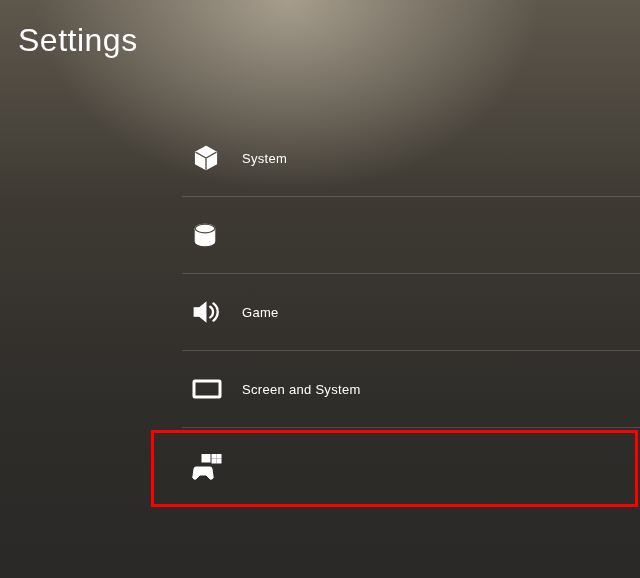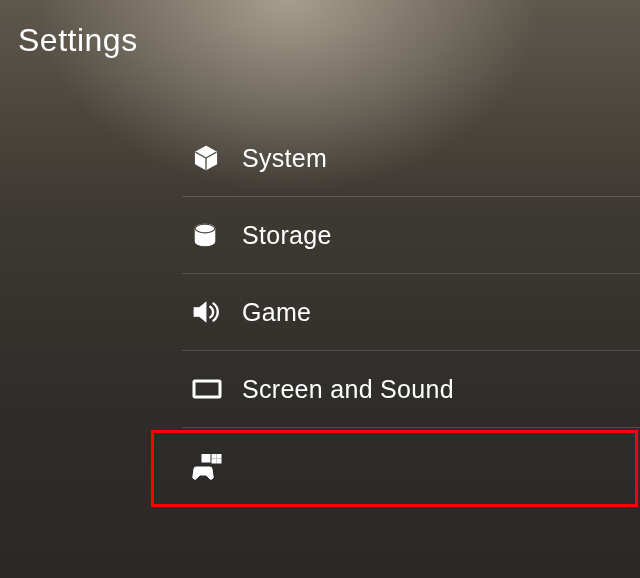--- a/index.html
+++ b/index.html
@@ -53,21 +53,21 @@
     width: 50px;
     display: flex;
     align-items: center;
     justify-content: flex-start;
   }
   .icon-wrap svg {
     fill: #fff;
     stroke: #fff;
   }
   .label {
-    font-size: 25px;
+    font-size: 13px;
     letter-spacing: 0.3px;
   }
   .highlight-box {
     position: absolute;
     border: 3px solid #ff0000;
     pointer-events: none;
     box-sizing: border-box;
   }
 </style>
 </head>
@@ -92,41 +92,40 @@
   </div>
 
   <div class="row">
     <span class="icon-wrap">
       <svg width="26" height="26" viewBox="0 0 24 24">
         <ellipse cx="12" cy="6" rx="9" ry="4" fill="#fff"></ellipse>
         <path d="M3 6 L3 18 A9 4 0 0 0 21 18 L21 6" fill="#fff"></path>
         <ellipse cx="12" cy="6" rx="9" ry="4" fill="none" stroke="#4a463e" stroke-width="1"></ellipse>
       </svg>
     </span>
-    <span class="label">Storage</span>
   </div>
 
   <div class="row">
     <span class="icon-wrap">
       <svg width="30" height="26" viewBox="0 0 28 24">
         <path d="M2 8 L7 8 L13 3 L13 21 L7 16 L2 16 Z" fill="#fff"></path>
         <path d="M17 7 A6 6 0 0 1 17 17" stroke="#fff" stroke-width="2.2" fill="none" stroke-linecap="round"></path>
         <path d="M20 4 A10 10 0 0 1 20 20" stroke="#fff" stroke-width="2.2" fill="none" stroke-linecap="round"></path>
       </svg>
     </span>
     <span class="label">Game</span>
   </div>
 
   <div class="row">
     <span class="icon-wrap">
       <svg width="30" height="22" viewBox="0 0 30 22">
         <rect x="2" y="3" width="26" height="16" rx="1" fill="none" stroke="#fff" stroke-width="3"></rect>
       </svg>
     </span>
-    <span class="label">Screen and Sound</span>
+    <span class="label">Screen and System</span>
   </div>
 
 
   <div class="row" style="border-bottom:none;">
     <span class="icon-wrap">
       <svg width="30" height="26" viewBox="0 0 30 26">
         <rect x="10" y="0" width="8" height="8" fill="#fff"></rect>
         <rect x="20" y="0" width="4" height="4" fill="#fff"></rect>
         <rect x="25" y="0" width="4" height="4" fill="#fff"></rect>
         <rect x="20" y="5" width="4" height="4" fill="#fff"></rect>

